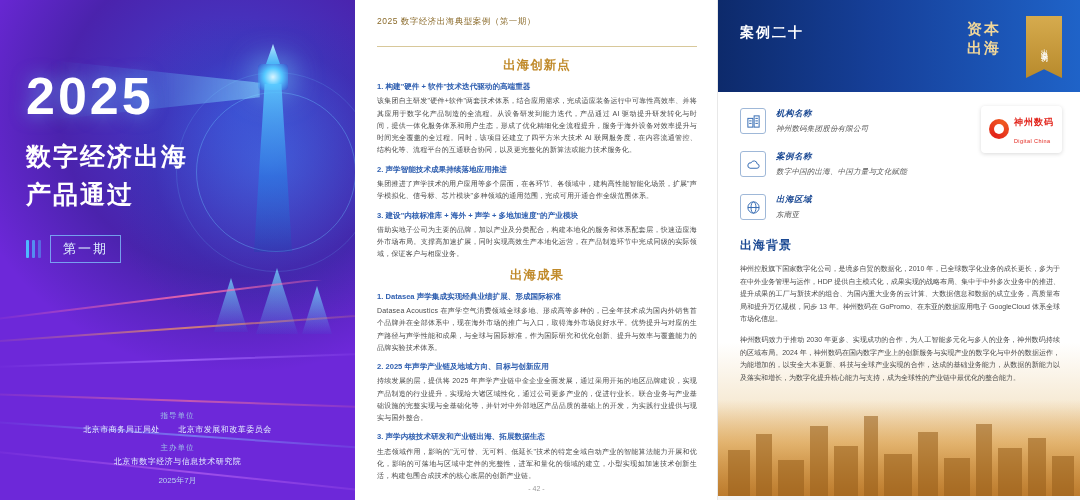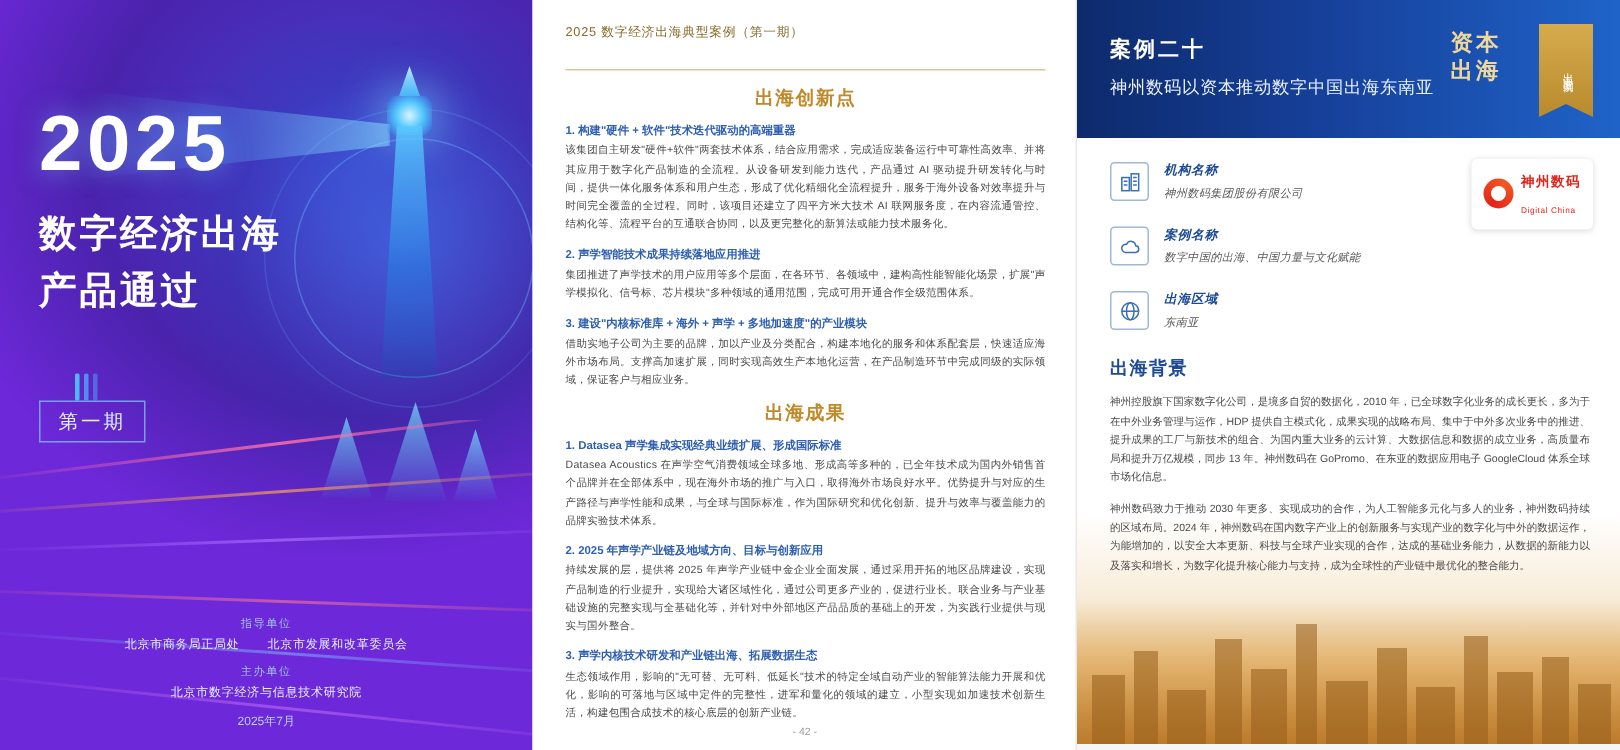--- a/index.html
+++ b/index.html
@@ -88,22 +88,22 @@
     font-size: 52px; font-weight: bold; color: #ffffff;
     letter-spacing: 3px; line-height: 1;
     text-shadow: 0 0 18px rgba(110,200,255,0.6);
   }
   .cover-title {
     margin-top: 16px;
     font-size: 25px; font-weight: bold; color: #ffffff;
     letter-spacing: 2px; line-height: 1.5;
   }
   .issue-wrap {
-    margin-top: 36px;
-    display: inline-flex; align-items: center; flex-direction: column;
+    margin-top: 22px;
+    display: inline-flex; align-items: center;
   }
   .issue-bars { display: flex; gap: 3px; margin-right: 9px; }
   .issue-bars i { display: block; width: 3px; height: 18px; background: #4fb8ff; border-radius: 1px; }
   .issue-bars i:nth-child(2) { opacity: .7; }
   .issue-bars i:nth-child(3) { opacity: .45; }
   .issue-box {
     border: 1px solid rgba(130,200,255,.75);
     color: #dff1ff; font-size: 13px; letter-spacing: 2px;
     padding: 4px 12px;
   }
@@ -312,21 +312,20 @@
       <div class="para">生态领域作用，影响的"无可替、无可料、低延长"技术的特定全域自动产业的智能算法能力开展和优化，影响的可落地与区域中定件的完整性，进军和量化的领域的建立，小型实现如加速技术创新生活，构建包围合成技术的核心底层的创新产业链。</div>
     </div>
 
     <div class="mid-footer">- 42 -</div>
   </div>
 
   <div class="right">
 
     <div class="right-top">
       <div class="case-no">案例二十</div>
-      <div class="case-name">神州数码以资本推动数字中国出海东南亚</div>
       <div class="zbch">
         <div>资本</div>
         <div>出海</div>
       </div>
       <div class="zbch-ribbon">出海案例</div>
     </div>
 
     <div class="right-body">
 
       <div class="logo-chip">

